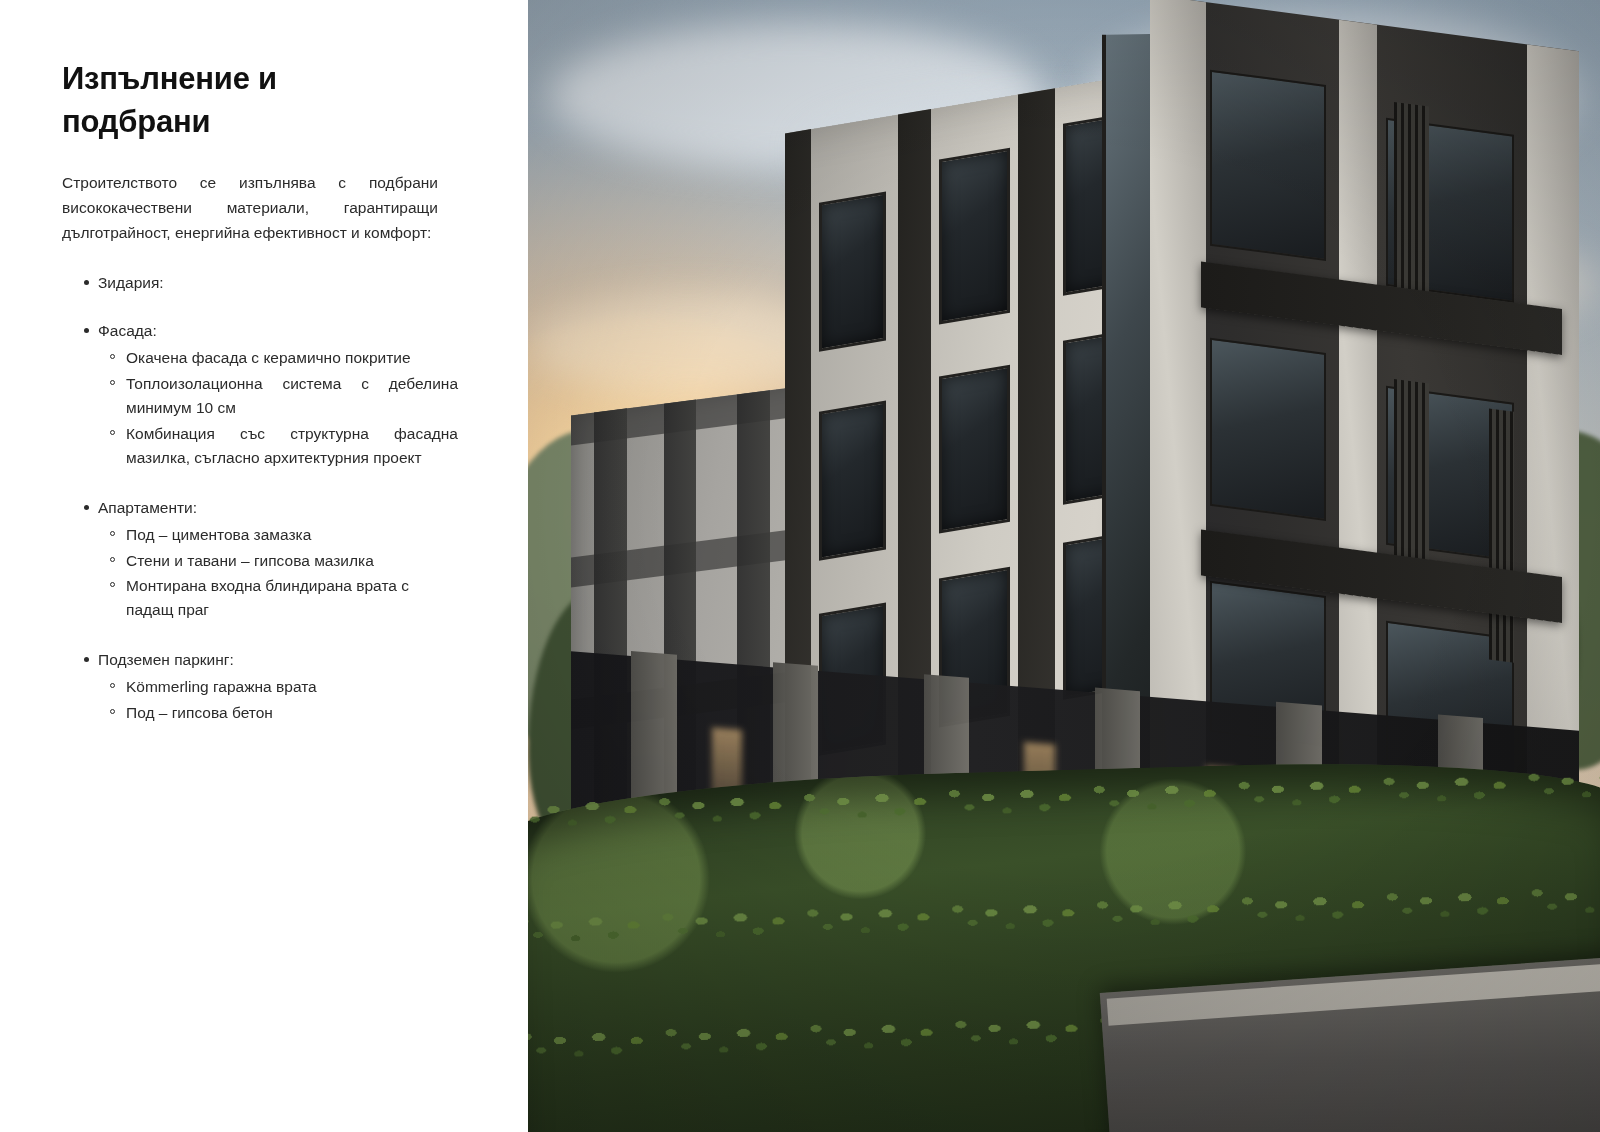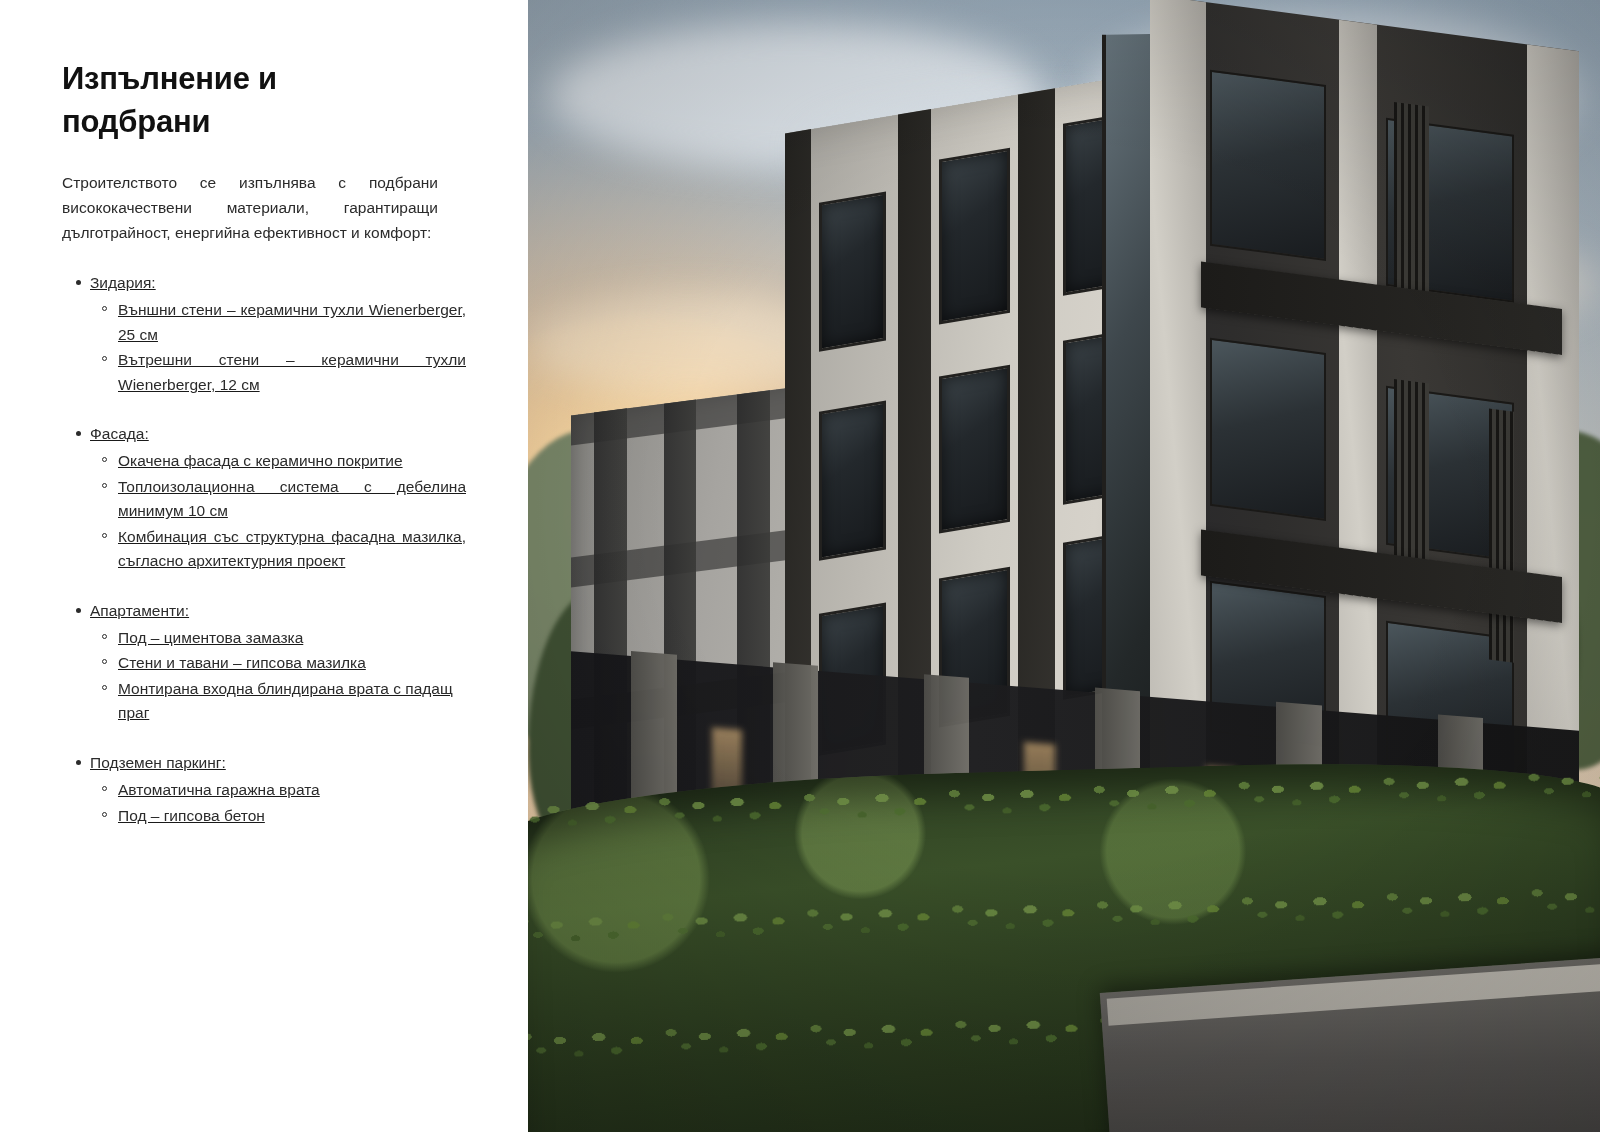--- a/index.html
+++ b/index.html
@@ -41,23 +41,22 @@
   .intro {
     font-size: 15.5px;
     line-height: 1.62;
     text-align: justify;
     color: #2b2b2b;
     margin: 0 0 26px 0;
     max-width: 376px;
   }
   ul.lvl1 {
     list-style: none;
-    margin: 0;
+    margin: 8px;
     padding: 0;
-    text-decoration: underline;
   }
   ul.lvl1 > li.group {
     margin-bottom: 25px;
   }
   ul.lvl1 > li.group:last-child { margin-bottom: 0; }
   .grp-head {
     position: relative;
     font-size: 15.5px;
     line-height: 1.5;
     color: #2b2b2b;
@@ -339,30 +338,20 @@
 
     <p class="intro">Строителството се изпълнява с подбрани висококачествени материали, гарантиращи дълготрайност, енергийна ефективност и комфорт:</p>
 
     <ul class="lvl1">
 
       <li class="group">
         <div class="grp-head">
           <span class="bullet-disc"></span>
           <span>Зидария:</span>
         </div>
-        <ul class="lvl2">
-          <li class="just">
-            <span class="bullet-circle"></span>
-            <span>Външни стени – керамични тухли Wienerberger, 25 см</span>
-          </li>
-          <li class="just">
-            <span class="bullet-circle"></span>
-            <span>Вътрешни стени – керамични тухли Wienerberger, 12 см</span>
-          </li>
-        </ul>
       </li>
 
       <li class="group">
         <div class="grp-head">
           <span class="bullet-disc"></span>
           <span>Фасада:</span>
         </div>
         <ul class="lvl2">
           <li class="just">
             <span class="bullet-circle"></span>
@@ -401,21 +390,21 @@
       </li>
 
       <li class="group">
         <div class="grp-head">
           <span class="bullet-disc"></span>
           <span>Подземен паркинг:</span>
         </div>
         <ul class="lvl2">
           <li>
             <span class="bullet-circle"></span>
-            <span>Автоматична гаражна врата</span>
+            <span>Kömmerling гаражна врата</span>
           </li>
           <li>
             <span class="bullet-circle"></span>
             <span>Под – гипсова бетон</span>
           </li>
         </ul>
       </li>
 
 
     </ul>

